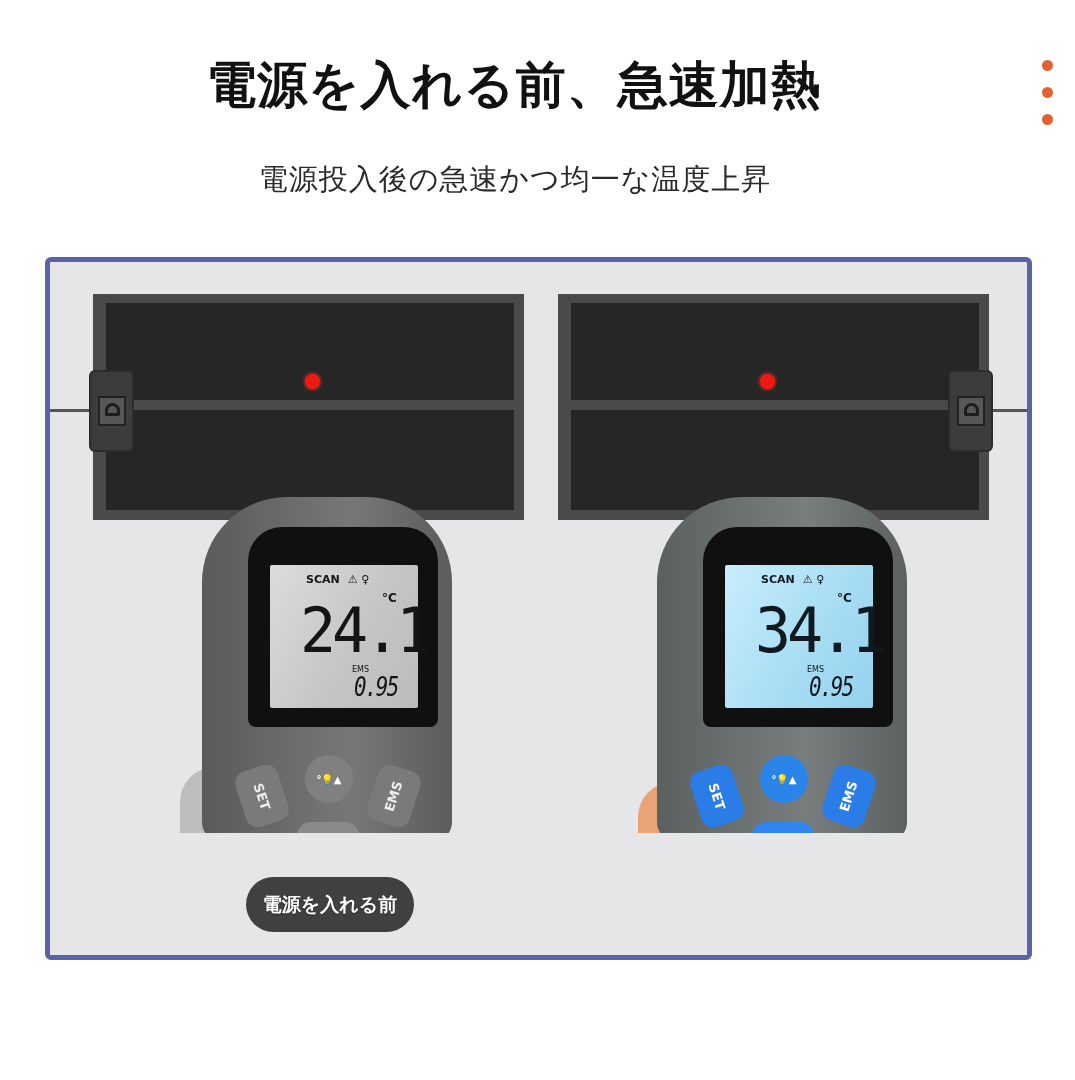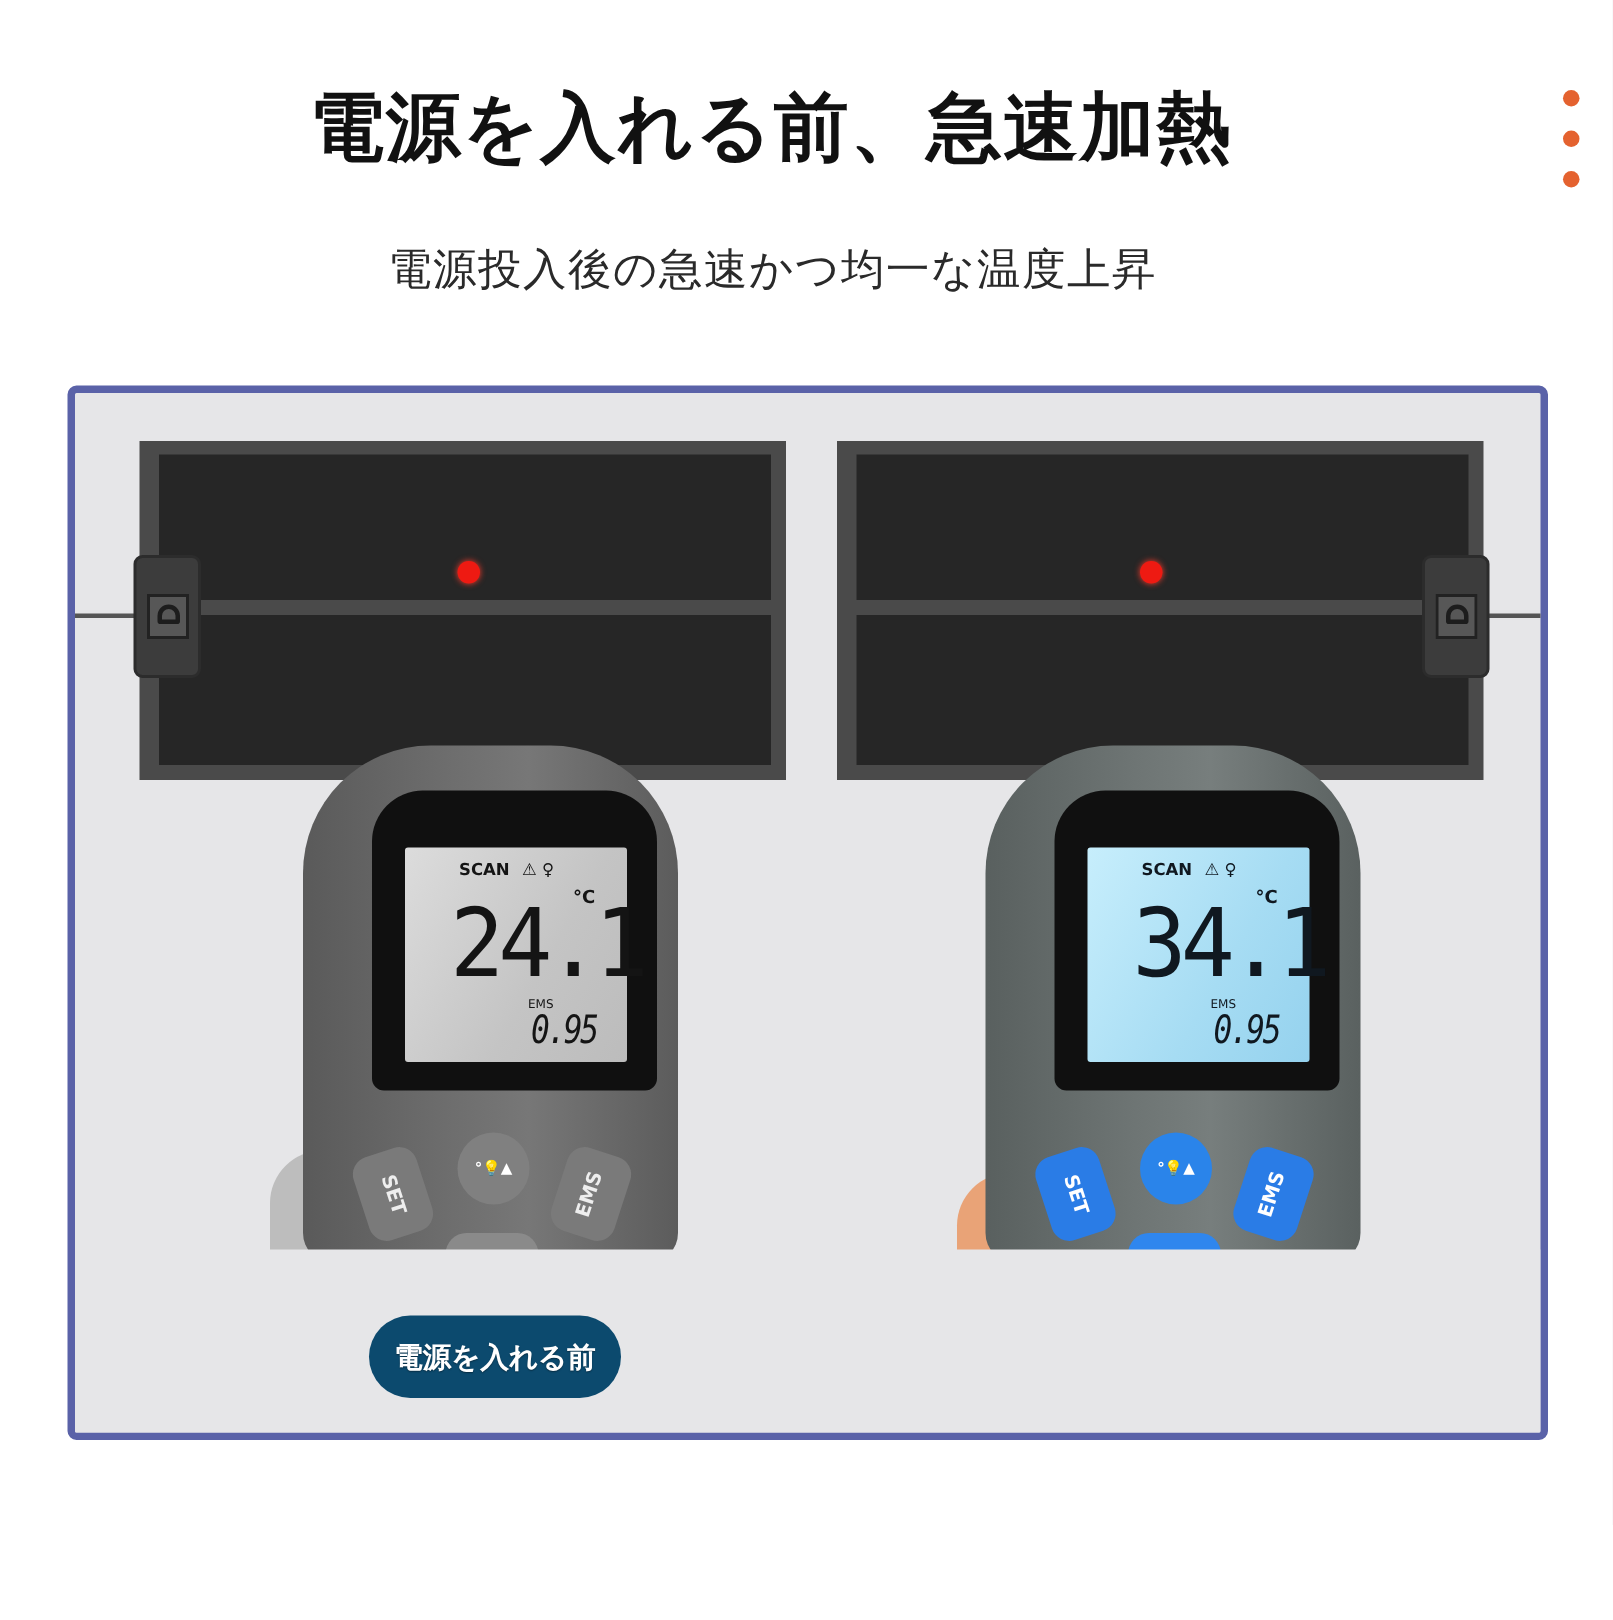--- a/index.html
+++ b/index.html
@@ -130,14 +130,14 @@
         <span style="font-size:10px;">°💡▲</span>
       </div>
     <div class="btn btn-ems" style="background:#2a7ce6; color:#fff;">
         <span>EMS</span>
       </div>
     <div class="btn btn-bot" style="background:#2f86ee;"></div>
   </div>
 
   <div style="position:absolute; left:0; top:571px; width:100%; height:130px; background:#e6e6e8;"></div>
 
-  <div class="badge" style="left:196px; top:615px; width:168px; background:#0c4a6e;">電源を入れる前</div>
+  <div class="badge" style="left:196px; top:615px; width:168px; background:#404040;">電源を入れる前</div>
 </div>
 
 </body></html>

